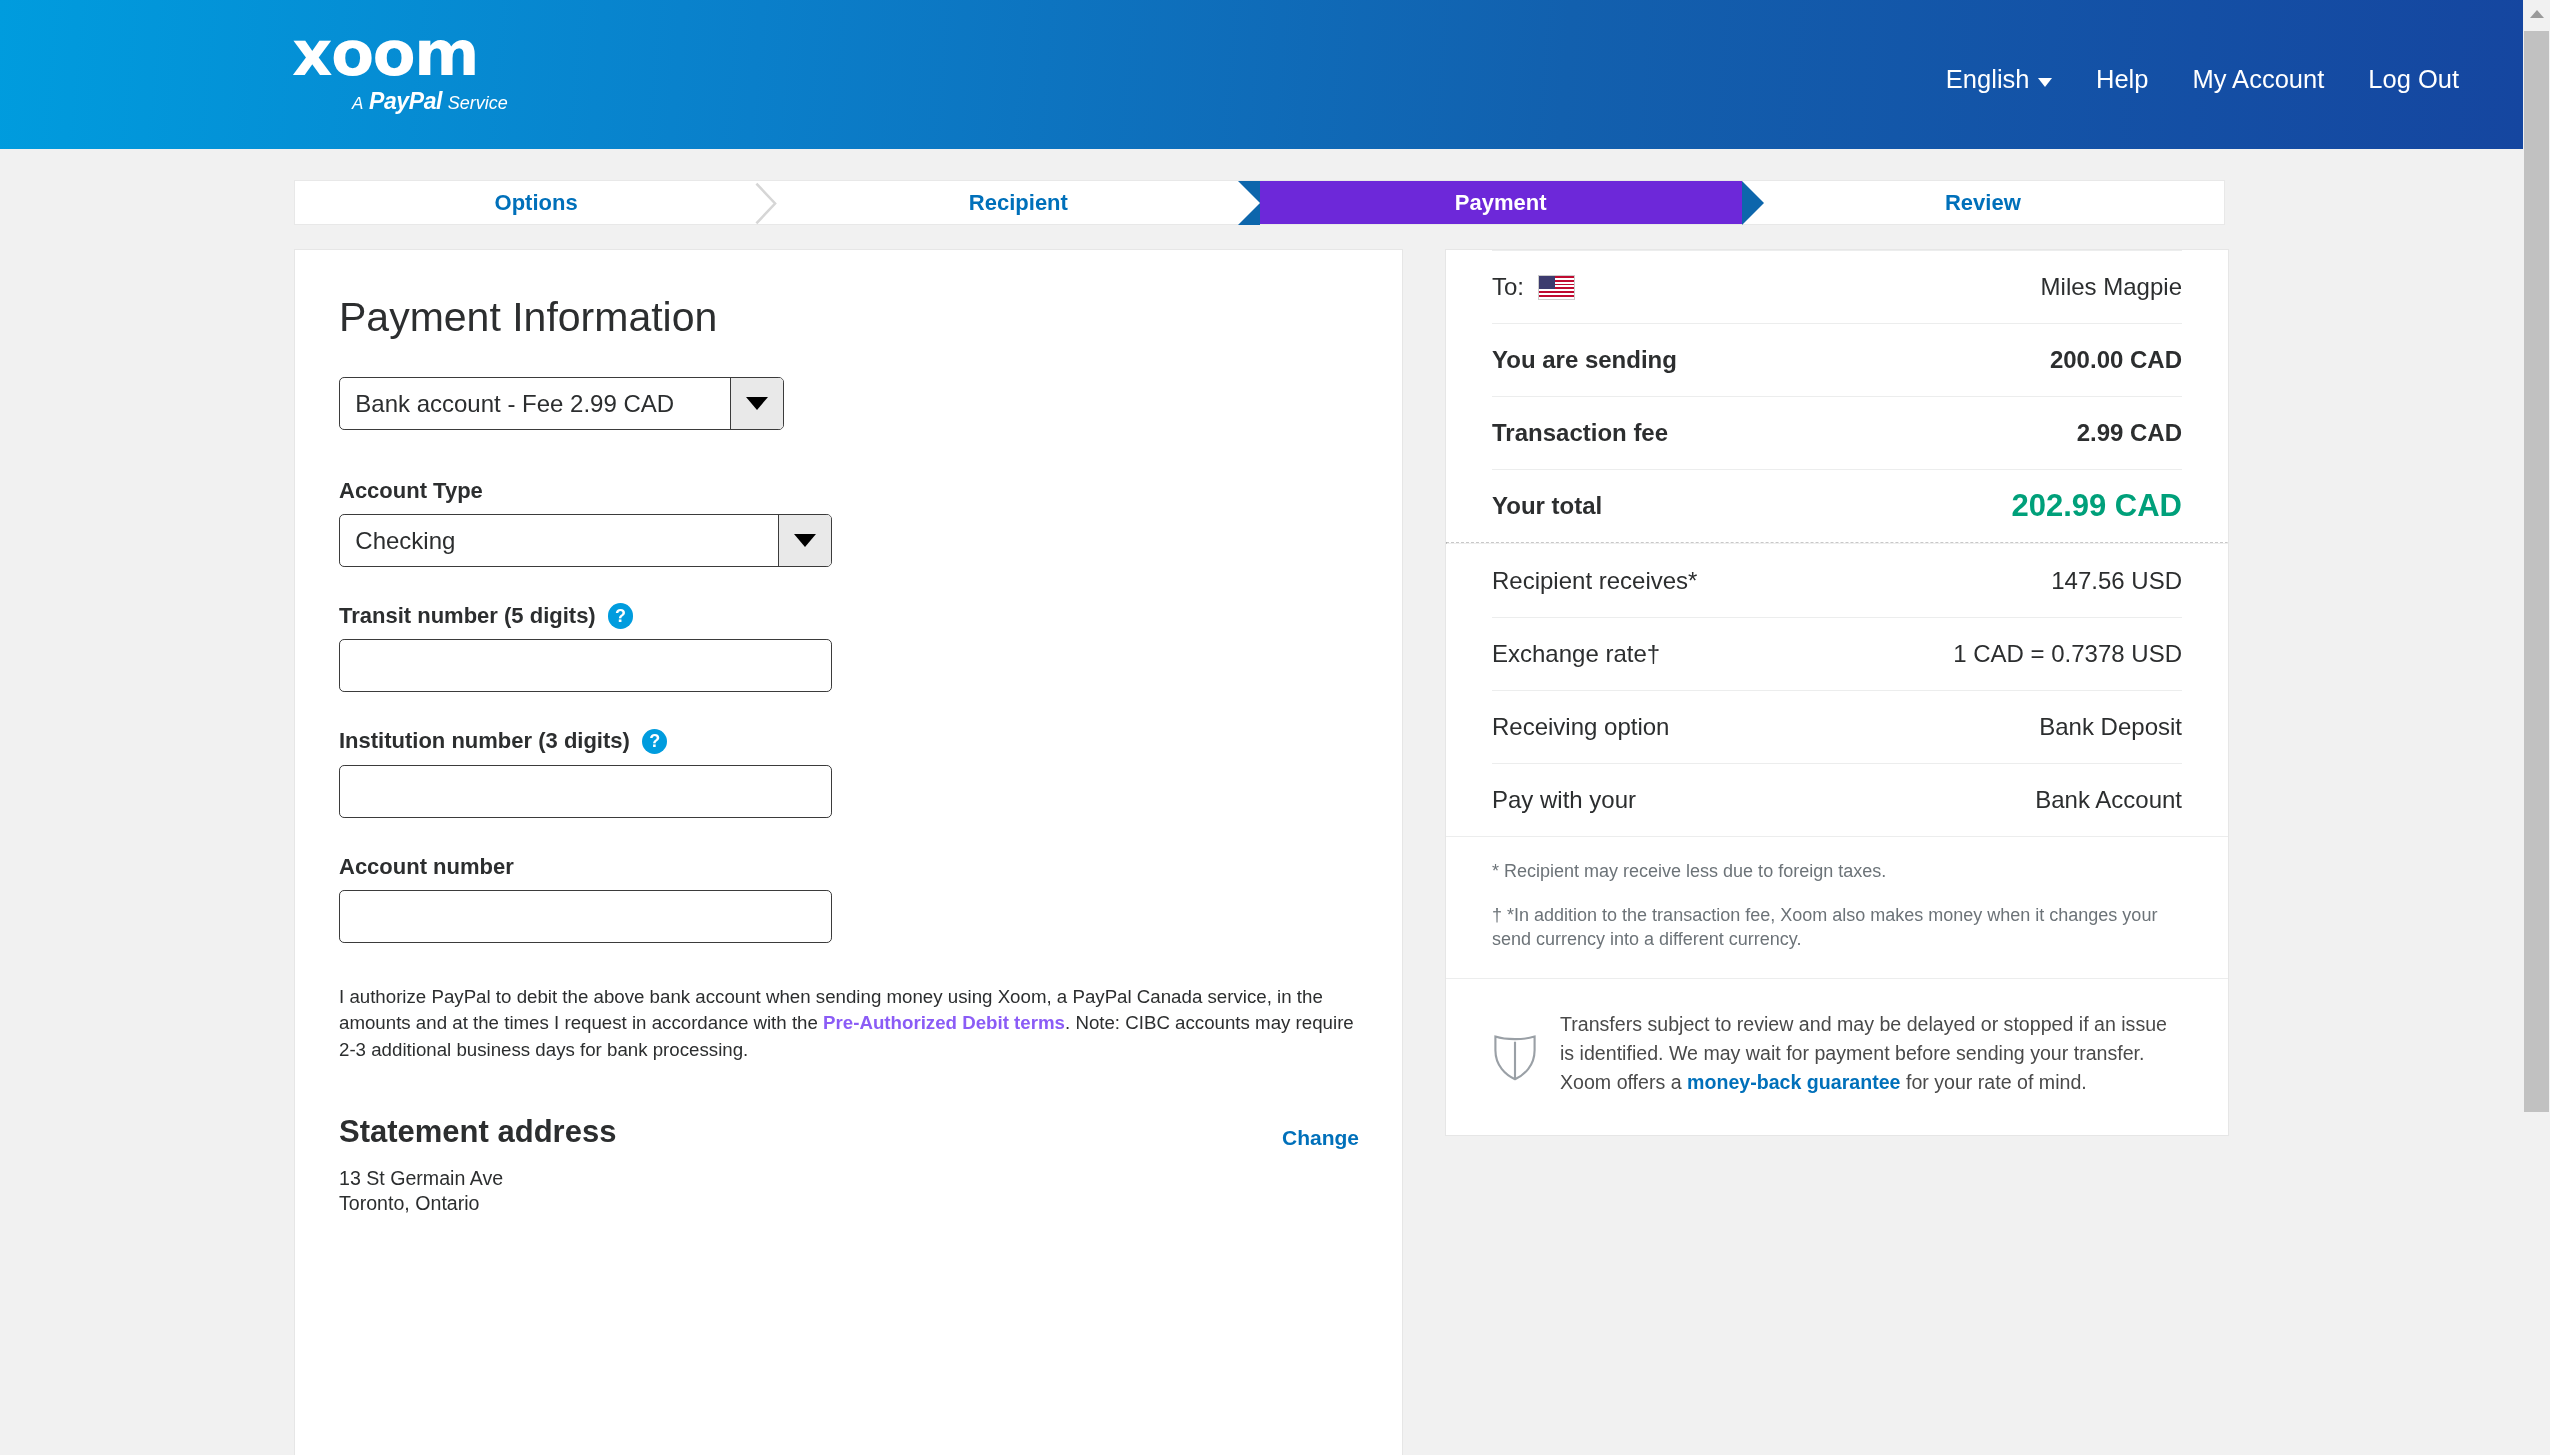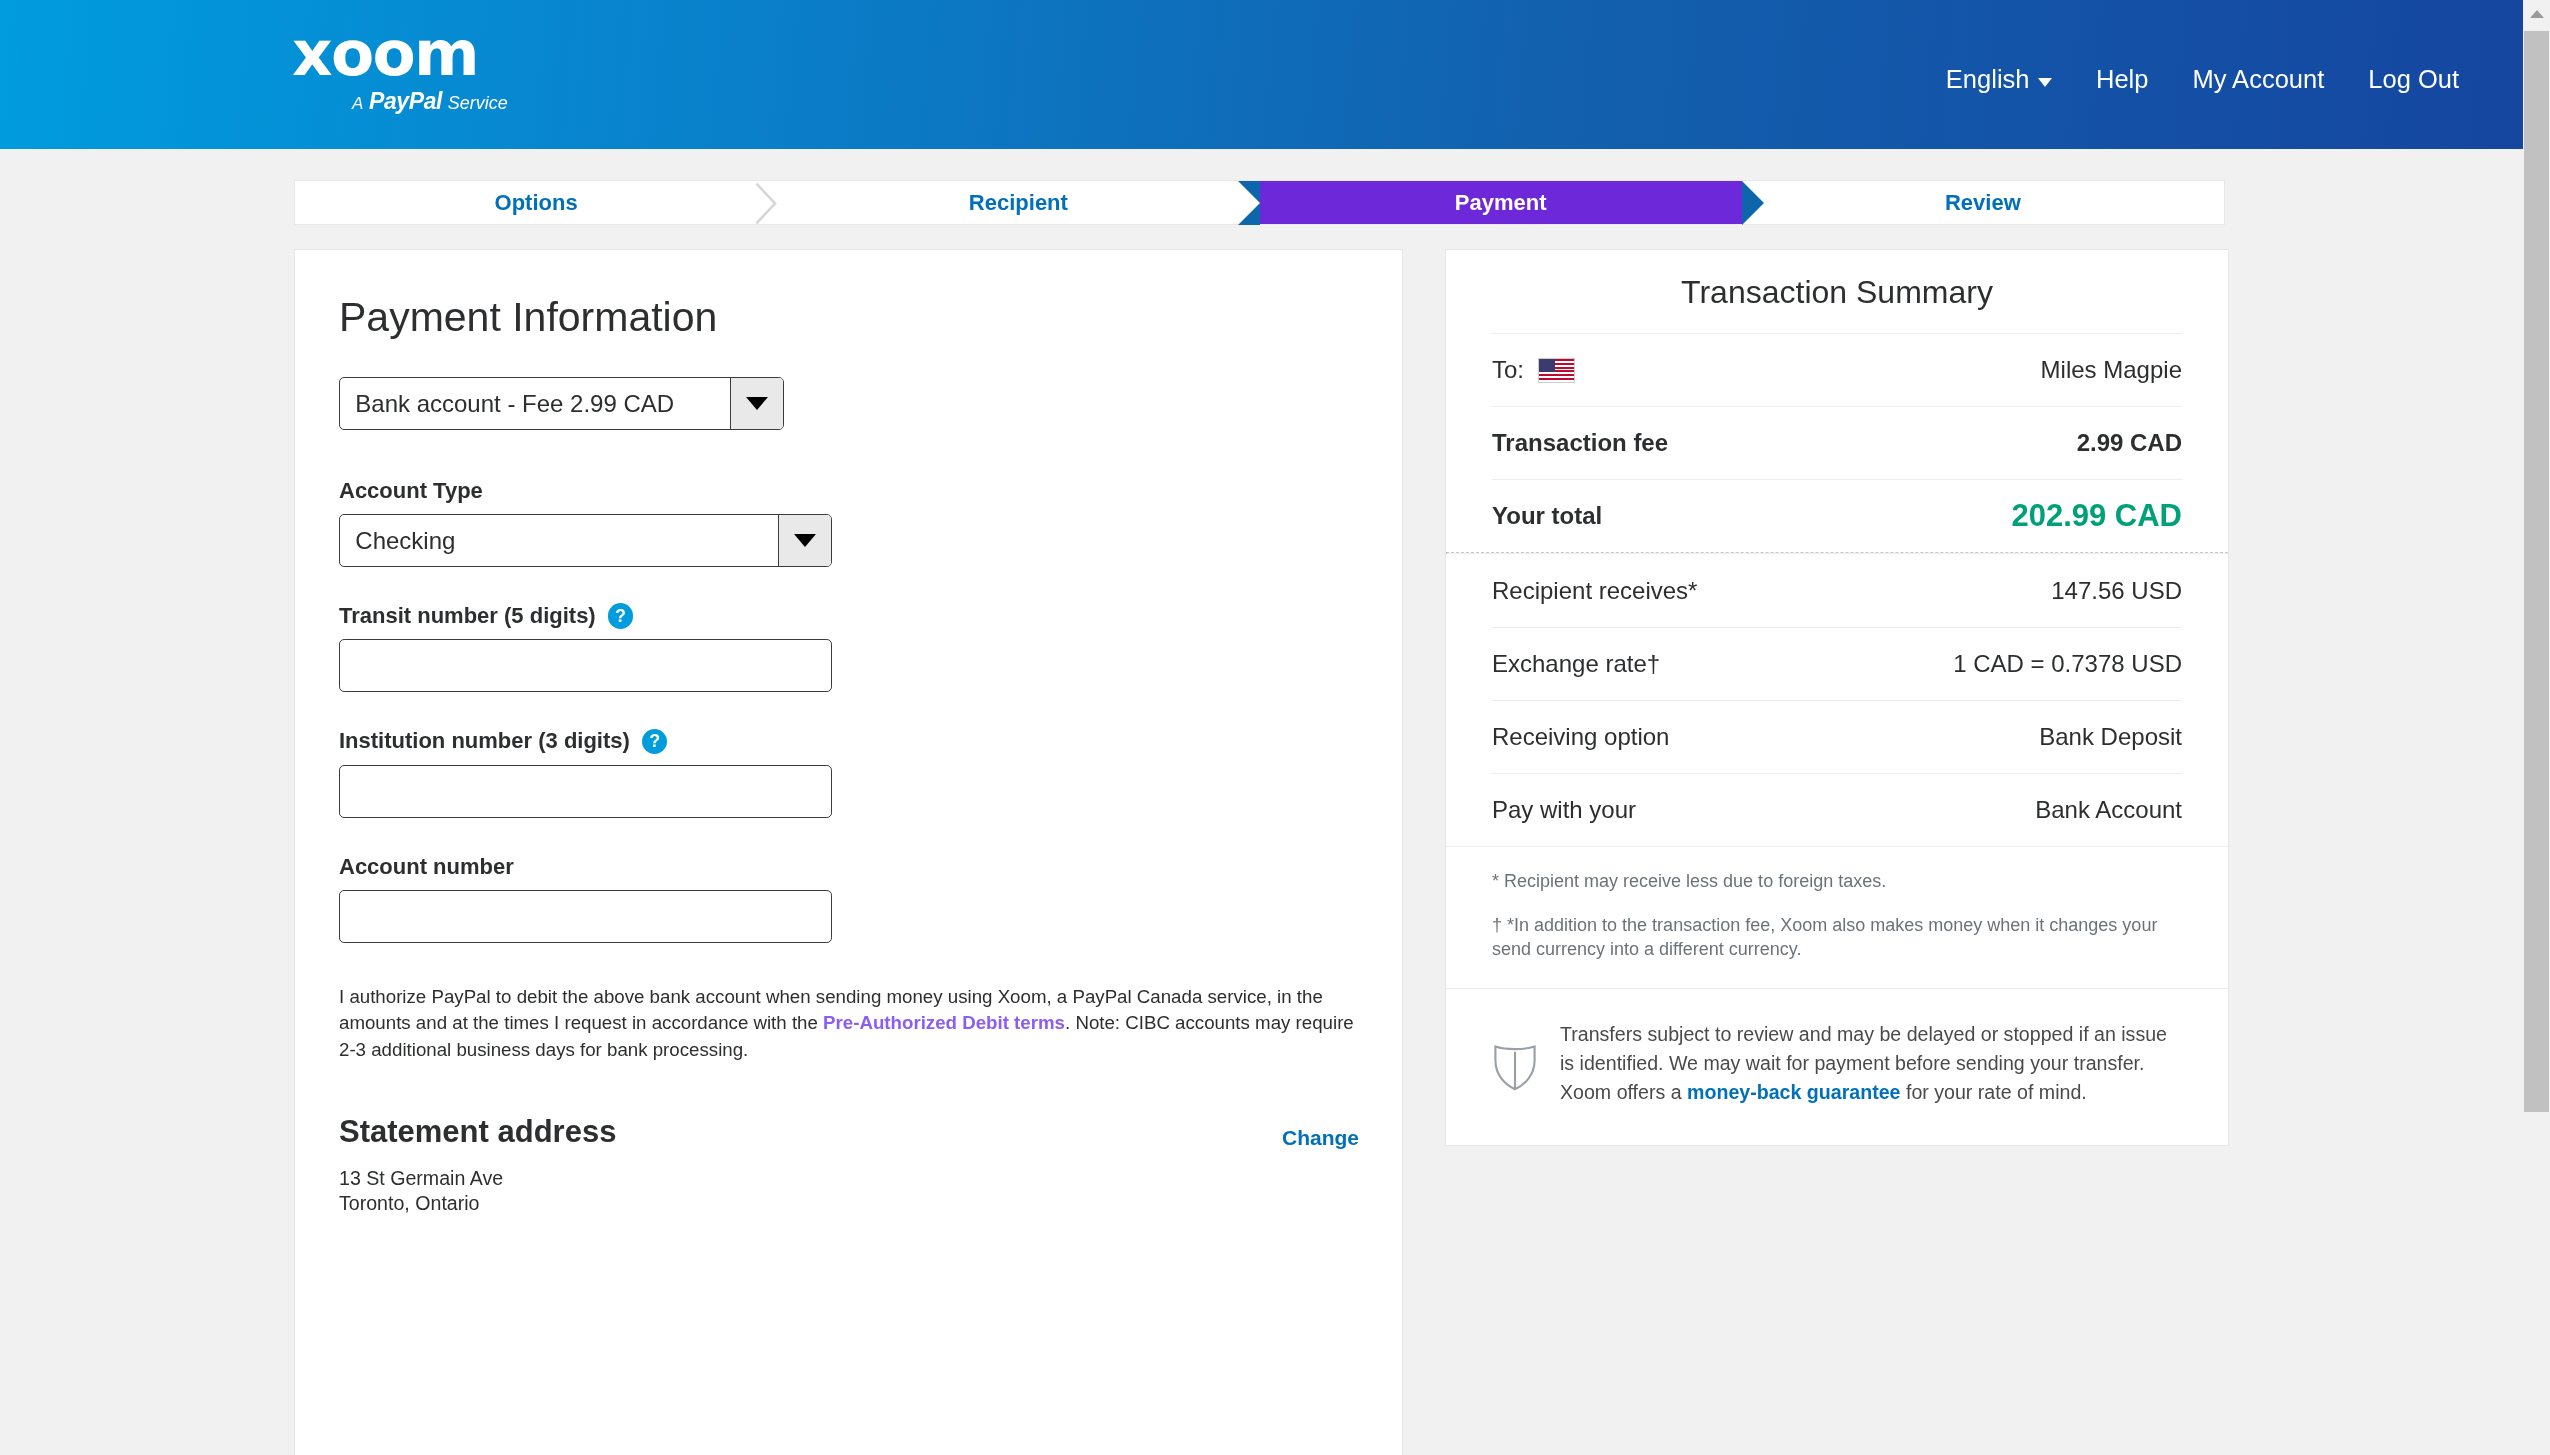--- a/index.html
+++ b/index.html
@@ -445,34 +445,37 @@
       <span class="stmt-title">Statement address</span>
       <a href="#" class="stmt-change">Change</a>
     </div>
     <div class="stmt-addr">
       <div>13 St Germain Ave</div>
       <div>Toronto, Ontario</div>
     </div>
   </div>
 
   <div class="summary">
-    <div class="summary-title">Transaction Summary</div>
     <div class="sum-body">
 
       <div class="sum-row">
         <span class="k">
           <span>To:</span>
           <span class="flag">
             <span class="stripes"></span>
             <span class="canton"></span>
           </span>
         </span>
         <span class="v">Miles Magpie</span>
       </div>
 
+      <div class="sum-row bold">
+        <span class="k">You are sending</span>
+        <span class="v">200.00  CAD</span>
+      </div>
 
       <div class="sum-row bold">
         <span class="k">Transaction fee</span>
         <span class="v">2.99  CAD</span>
       </div>
 
       <div class="sum-row bold total">
         <span class="k">Your total</span>
         <span class="v">202.99  CAD</span>
       </div>

